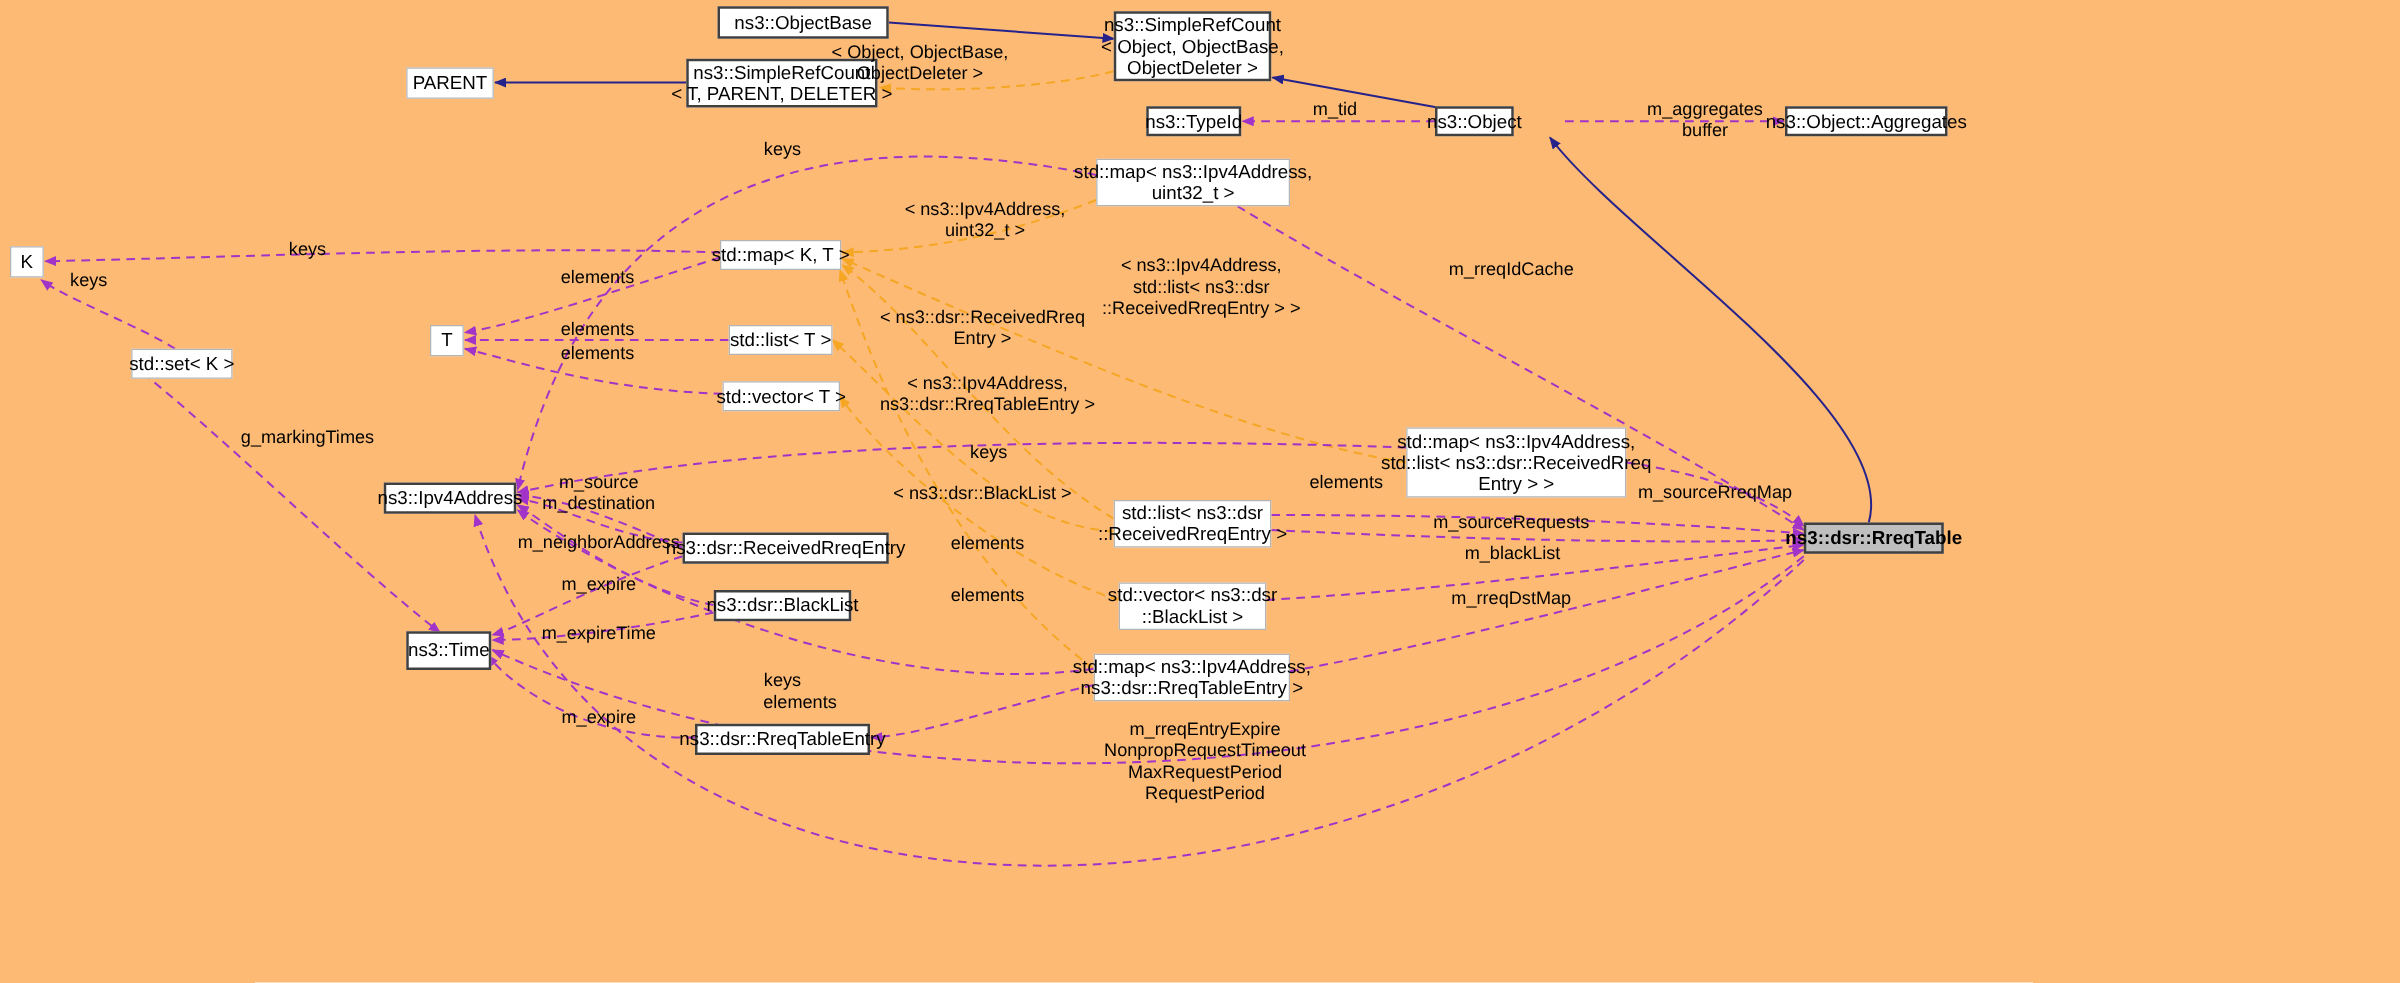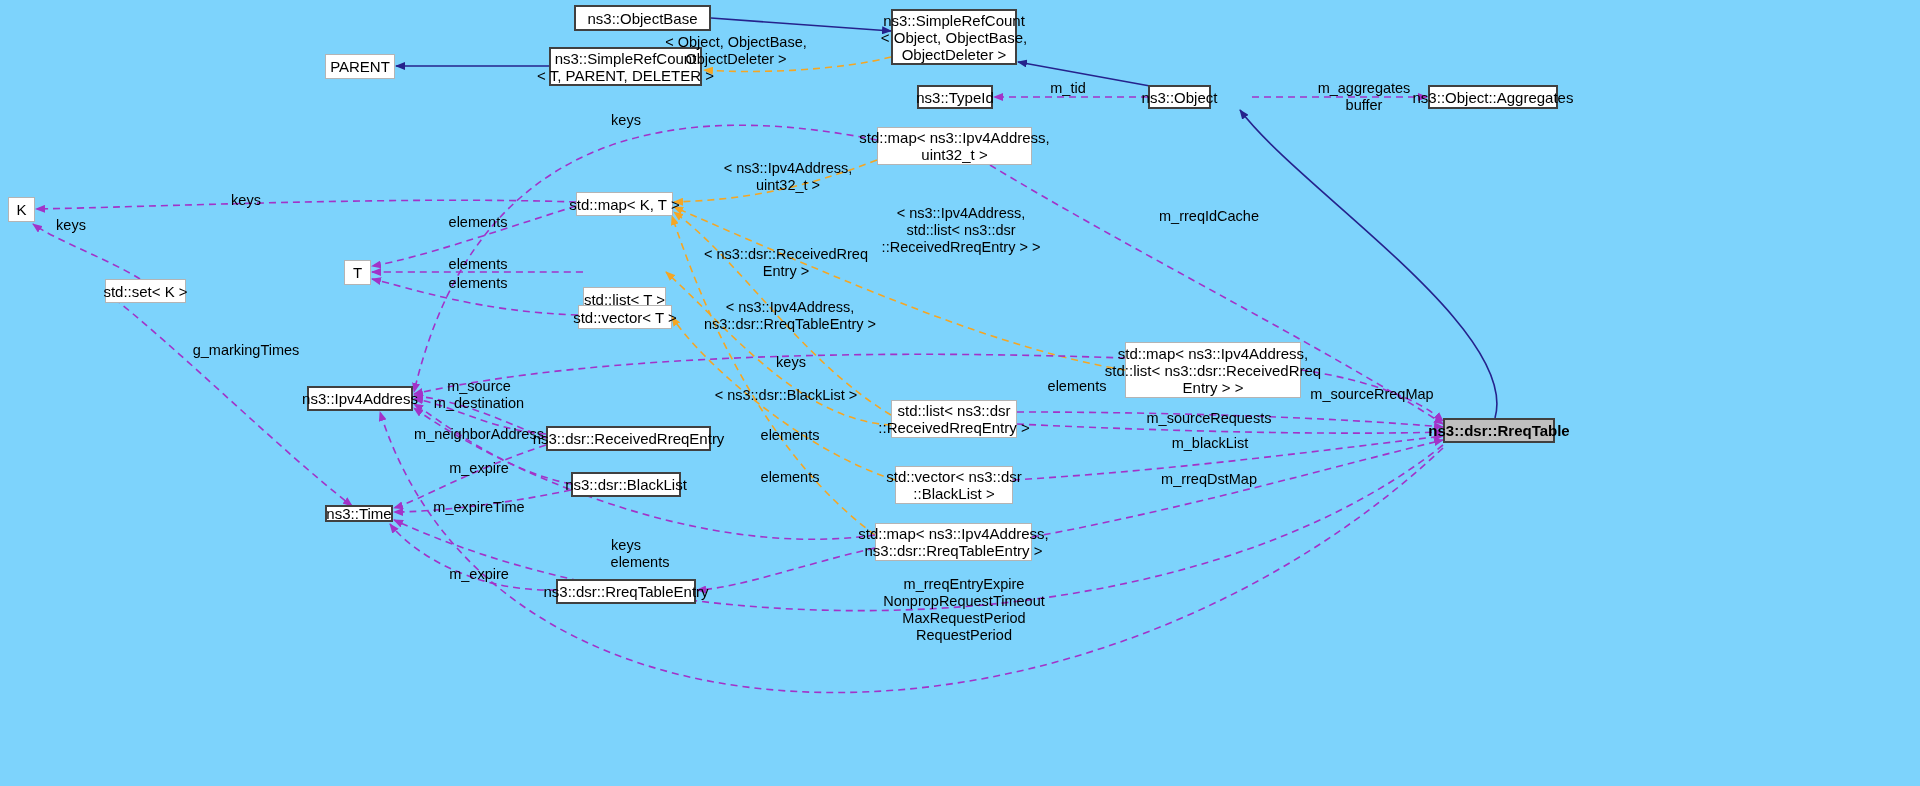--- a/index.html
+++ b/index.html
@@ -1,18 +1,18 @@
 <!DOCTYPE html>
 <html><head>
 <meta charset="utf-8">
 <title>ns3::dsr::RreqTable Collaboration Diagram</title>
 <style>
   html,body{margin:0;padding:0;background:#ffffff;}
   body{font-family:"Liberation Sans","DejaVu Sans",sans-serif;}
-  #canvas{position:relative;width:1920px;height:786px;background:#7dd3fc;overflow:hidden;}
+  #canvas{position:relative;width:1920px;height:786px;background:#fdba74;overflow:hidden;}
   svg#edges{position:absolute;left:0;top:0;width:1920px;height:786px;}
   .node{
     position:absolute;
     box-sizing:border-box;
     display:flex;align-items:center;justify-content:center;
     text-align:center;
     font-size:15px;
     line-height:17px;
     color:#000000;
     background:#ffffff;
@@ -99,35 +99,35 @@
 &lt; Object, ObjectBase,
 ObjectDeleter &gt;</div>
       <div class="node strong" style="left: 917px; top: 85px; width: 76px; height: 24px;">ns3::TypeId</div>
       <div class="node strong" style="left: 1148px; top: 85px; width: 63px; height: 24px;">ns3::Object</div>
       <div class="node strong" style="left: 1428px; top: 85px; width: 130px; height: 24px;">ns3::Object::Aggregates</div>
       <div class="node" style="left: 877px; top: 127px; width: 155px; height: 38px;">std::map&lt; ns3::Ipv4Address,
 uint32_t &gt;</div>
       <div class="node" style="left: 8px; top: 197px; width: 27px; height: 25px;">K</div>
       <div class="node" style="left: 576px; top: 192px; width: 97px; height: 24px;">std::map&lt; K, T &gt;</div>
       <div class="node" style="left: 344px; top: 260px; width: 27px; height: 25px;">T</div>
-      <div class="node" style="left: 583px; top: 260px; width: 83px; height: 24px; margin-top: 27px;">std::list&lt; T &gt;</div>
+      <div class="node" style="left: 583px; top: 260px; width: 83px; height: 24px;">std::list&lt; T &gt;</div>
       <div class="node" style="left: 105px; top: 279px; width: 81px; height: 24px;">std::set&lt; K &gt;</div>
       <div class="node" style="left: 578px; top: 305px; width: 94px; height: 24px;">std::vector&lt; T &gt;</div>
       <div class="node" style="left: 1125px; top: 342px; width: 176px; height: 56px;">std::map&lt; ns3::Ipv4Address,
 std::list&lt; ns3::dsr::ReceivedRreq
 Entry &gt; &gt;</div>
       <div class="node strong" style="left: 307px; top: 386px; width: 106px; height: 25px;">ns3::Ipv4Address</div>
       <div class="node" style="left: 891px; top: 400px; width: 126px; height: 38px;">std::list&lt; ns3::dsr
 ::ReceivedRreqEntry &gt;</div>
       <div class="node strong" style="left: 546px; top: 426px; width: 165px; height: 25px;">ns3::dsr::ReceivedRreqEntry</div>
       <div class="node current" style="left: 1443px; top: 418px; width: 112px; height: 25px;">ns3::dsr::RreqTable</div>
       <div class="node" style="left: 895px; top: 466px; width: 118px; height: 38px;">std::vector&lt; ns3::dsr
 ::BlackList &gt;</div>
       <div class="node strong" style="left: 571px; top: 472px; width: 110px; height: 25px;">ns3::dsr::BlackList</div>
-      <div class="node strong" style="left: 325px; top: 505px; width: 68px; height: 17px;">ns3::Time</div>
+      <div class="node strong" style="left: 325px; top: 505px; width: 68px; height: 31px;">ns3::Time</div>
       <div class="node" style="left: 875px; top: 523px; width: 157px; height: 38px;">std::map&lt; ns3::Ipv4Address,
 ns3::dsr::RreqTableEntry &gt;</div>
       <div class="node strong" style="left: 556px; top: 579px; width: 140px; height: 25px;">ns3::dsr::RreqTableEntry</div>
     </div>
   <div id="label-layer">
       <div class="elabel c" style="left: 736px; top: 34px;">&lt; Object, ObjectBase,
 ObjectDeleter &gt;</div>
       <div class="elabel c" style="left: 1068px; top: 80px;">m_tid</div>
       <div class="elabel c" style="left: 1364px; top: 80px;">m_aggregates
 buffer</div>

